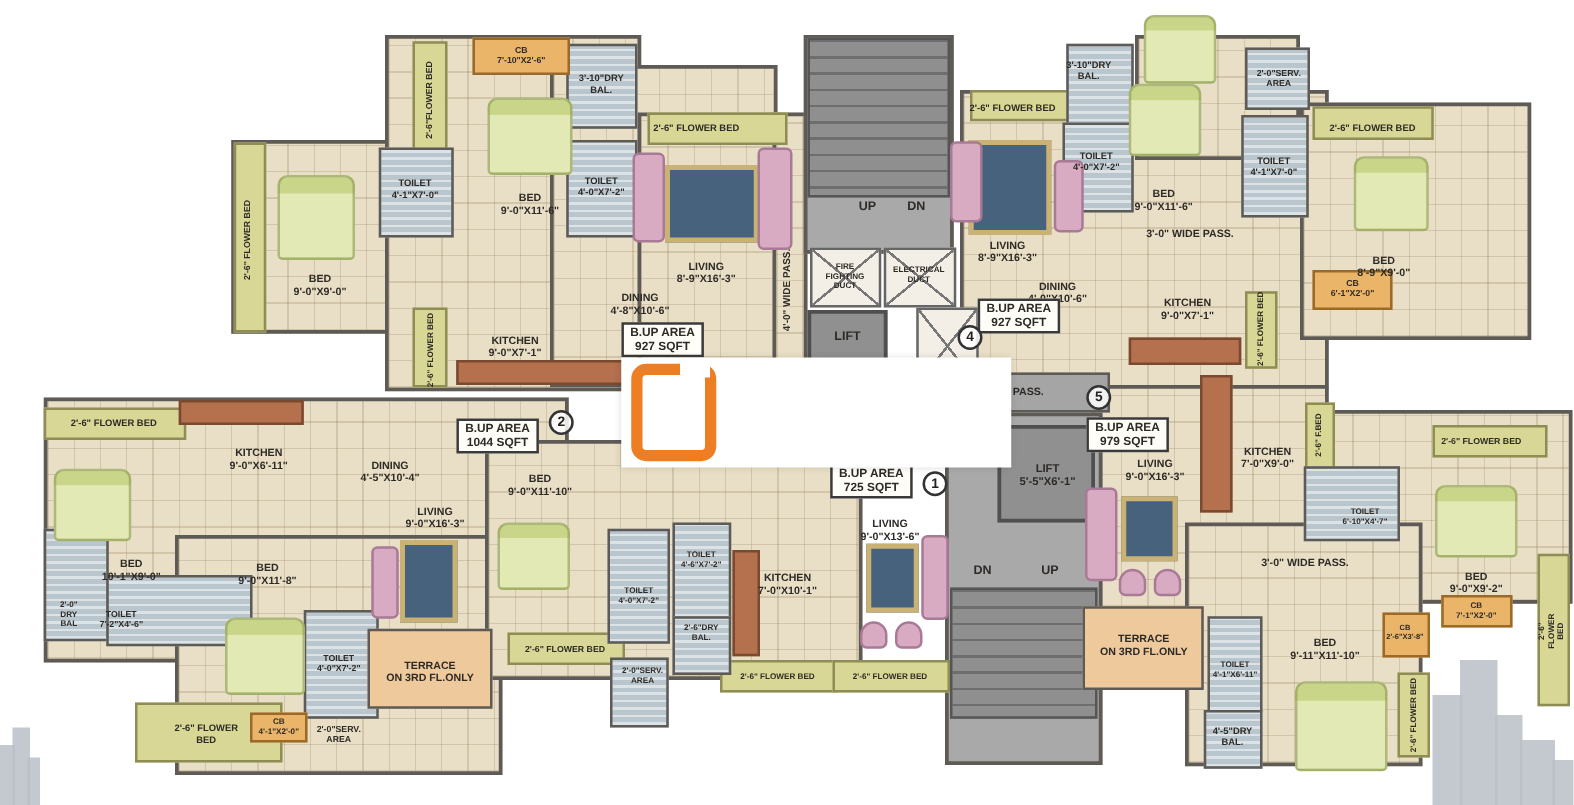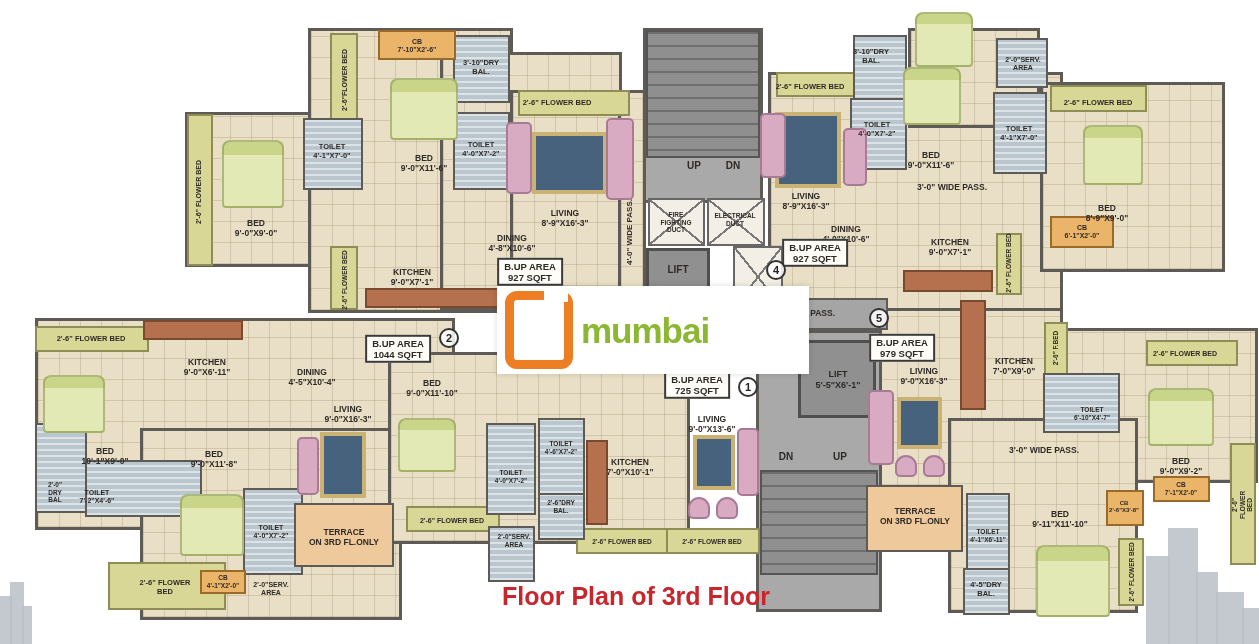--- a/index.html
+++ b/index.html
@@ -47,24 +47,22 @@
   .caption{position:absolute;left:636px;top:596px;transform:translate(-50%,-50%);
            color:#c9252d;font-weight:700;font-size:25px;z-index:40;white-space:nowrap;}
 </style>
 </head>
 <body>
 
 <div class="canvas" id="plan">
   <div class="logo">
     <div class="logo-icon"></div>
     <div class="logo-text">
-      <div class="logo-l1">mumbai</div>
     </div>
   </div>
-  <div class="caption">Floor Plan of 3rd Floor</div>
 <div class="sil" style="left: 0px; top: 596px; width: 12px; height: 48px;"></div>
     <div class="sil" style="left: 10px; top: 582px; width: 14px; height: 62px;"></div>
     <div class="sil" style="left: 22px; top: 606px; width: 10px; height: 38px;"></div>
     <div class="sil" style="left: 1146px; top: 556px; width: 24px; height: 88px;"></div>
     <div class="sil" style="left: 1168px; top: 528px; width: 30px; height: 116px;"></div>
     <div class="sil" style="left: 1196px; top: 572px; width: 22px; height: 72px;"></div>
     <div class="sil" style="left: 1216px; top: 592px; width: 28px; height: 52px;"></div>
     <div class="sil" style="left: 1242px; top: 608px; width: 17px; height: 36px;"></div>
     <div class="rg f" style="left: 185px; top: 112px; width: 130px; height: 155px;"></div>
     <div class="rg f" style="left: 308px; top: 28px; width: 205px; height: 285px;"></div>

